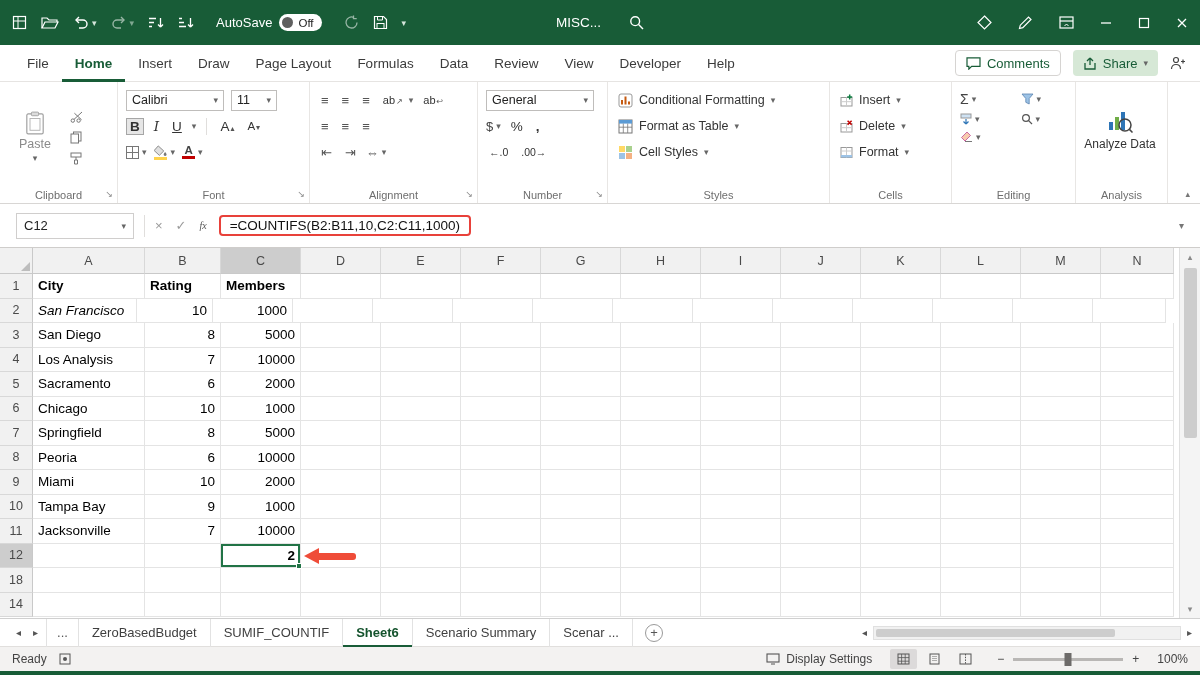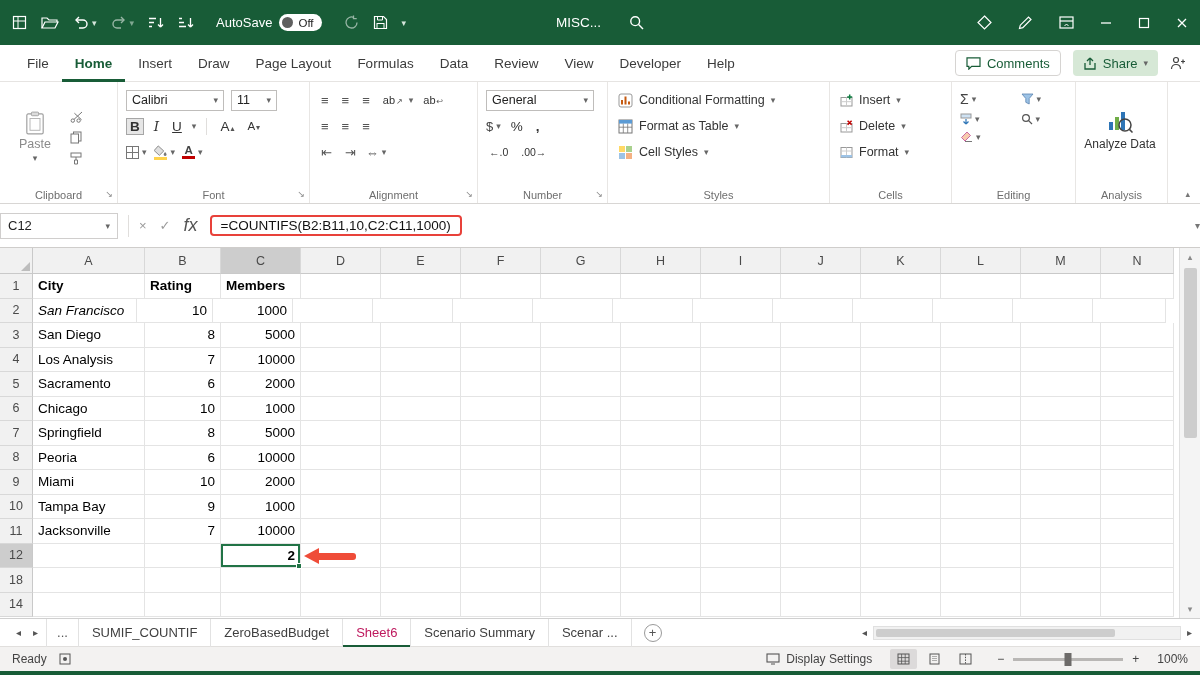--- a/index.html
+++ b/index.html
@@ -48,25 +48,25 @@
     background:linear-gradient(#777,#777) center/100% 1px no-repeat,linear-gradient(#777,#777) center/1px 100% no-repeat}
   .ag{font-size:13px;color:#555;padding:0 3px}
   .paste{width:54px;display:flex;flex-direction:column;align-items:center;justify-content:center;gap:2px;color:#8a8a8a;font-size:12.5px}
   .clip-col{display:flex;flex-direction:column;gap:8px;justify-content:center;margin-left:8px;padding-top:2px}
   .sbtn{display:flex;align-items:center;gap:6px;height:26px;font-size:12.5px;color:#333;padding:0 2px}
   .edit{display:grid;grid-template-columns:auto auto;gap:6px 14px;align-content:start;padding-top:4px}
   .analyze{display:flex;flex-direction:column;align-items:center;justify-content:center;gap:4px;width:72px;font-size:12px;color:#333;text-align:center;line-height:1.15;height:86px}
   .collapse{position:absolute;right:10px;bottom:4px;font-size:9px;color:#777}
 
   
-  .formulabar{height:44px;display:flex;align-items:center;background:#fff;border-bottom:1px solid #cfcdcb;padding:6px 0}
+  .formulabar{height:44px;display:flex;align-items:center;background:#fff;border-bottom:1px solid #cfcdcb;padding:6px 16px}
   .namebox{width:118px;height:26px;border:1px solid #d0cecd;display:flex;align-items:center;justify-content:space-between;padding:0 7px;font-size:13px;color:#222}
   .fbsep{width:1px;height:22px;background:#e0dedc;margin:0 10px}
   .fbtns{display:flex;align-items:center;gap:13px;color:#9a9a9a;font-size:13px}
-  .fx{font-family:Liberation Sans, sans-serif;font-style:italic;color:#555;font-size:18px}
+  .fx{font-family:Liberation Serif, serif;font-style:italic;color:#555;font-size:10px}
   .fformula{margin-left:12px;font-size:13.5px;color:#111;display:flex;align-items:center}
   .redbox{border:2px solid #e8413a;border-radius:4px;padding:1px 9px}
   .fbend{margin-left:auto;color:#777;font-size:10px}
 
   
   .sheet{height:370px;position:relative;background:#fff;overflow:hidden}
   .grow{display:flex;height:24.5px;width:1174px}
   .ghead{height:26px}
   .corner{width:33px;flex:none;background:#f1f1f1;border-right:1px solid #c9c9c9;border-bottom:1px solid #c9c9c9;position:relative}
   .corner::after{content:"";position:absolute;right:2px;bottom:2px;border-left:9px solid transparent;border-bottom:9px solid #bdbdbd}
@@ -84,21 +84,21 @@
   .arrowc{position:absolute;left:304px;top:300px;display:flex;align-items:center;z-index:3}
   .arrowc .head{width:0;height:0;border-top:8px solid transparent;border-bottom:8px solid transparent;border-right:15px solid #ef4c38;display:block}
   .arrowc .tail{width:37px;height:7px;background:#ef4c38;border-radius:0 3px 3px 0;display:block}
 
   
   .tabbar{height:28px;display:flex;align-items:center;background:#fff;border-top:1px solid #d0d0d0;padding:0 8px;font-size:13px;color:#555}
   .tnav{display:flex;align-items:center;gap:12px;padding:0 8px;color:#555;font-size:10px}
   .overflow-tab{padding:0 10px;border-left:1px solid #e2e2e2;border-right:1px solid #e2e2e2;height:28px;display:flex;align-items:center;color:#555}
   .stabs{display:flex;height:28px;align-items:center}
   .stab{height:28px;display:flex;align-items:center;padding:0 13px;border-right:1px solid #e2e2e2;color:#3f3f3f;white-space:nowrap}
-  .stab.active{color:#be185d;font-weight:400;box-shadow:inset 0 -2px 0 #185c37}
+  .stab.active{color:#14532d;font-weight:700;box-shadow:inset 0 -2px 0 #185c37}
   .addbtn{width:18px;height:18px;border:1px solid #9a9a9a;border-radius:50%;display:flex;align-items:center;justify-content:center;margin-left:12px;font-size:13px;color:#555;line-height:1}
   .hscroll{margin-left:auto;display:flex;align-items:center;gap:6px;width:330px;font-size:10px;color:#555}
   .htrack{flex:1;height:14px;background:#f1f1f1;border:1px solid #e0e0e0;position:relative}
   .hthumb{position:absolute;left:2px;top:2px;bottom:2px;width:78%;background:#cdcdcd;border-radius:2px}
 
   
   .statusbar{height:25px;background:#f3f2f1;border-top:1px solid #e1dfdd;display:flex;align-items:center;padding:0 12px;font-size:12px;color:#444;gap:12px}
   .sb-right{margin-left:auto;display:flex;align-items:center;gap:18px}
   .ds{display:flex;align-items:center;gap:6px}
   .viewbtns{display:flex;align-items:center;gap:4px}
@@ -912,22 +912,22 @@
   </div>
 </div>
 
 <div class="tabbar">
   <div class="tnav">
     <span>◂</span>
     <span>▸</span>
   </div>
   <span class="overflow-tab">...</span>
   <div class="stabs">
+      <span class="stab">ZeroBasedBudget</span>
       <span class="stab">SUMIF_COUNTIF</span>
-      <span class="stab">ZeroBasedBudget</span>
       <span class="stab active">Sheet6</span>
       <span class="stab">Scenario Summary</span>
       <span class="stab">Scenar ...</span>
     </div>
   <span class="addbtn">+</span>
   <div class="hscroll">
     <span>◂</span>
     <div class="htrack">
       <i class="hthumb"></i>
     </div>

